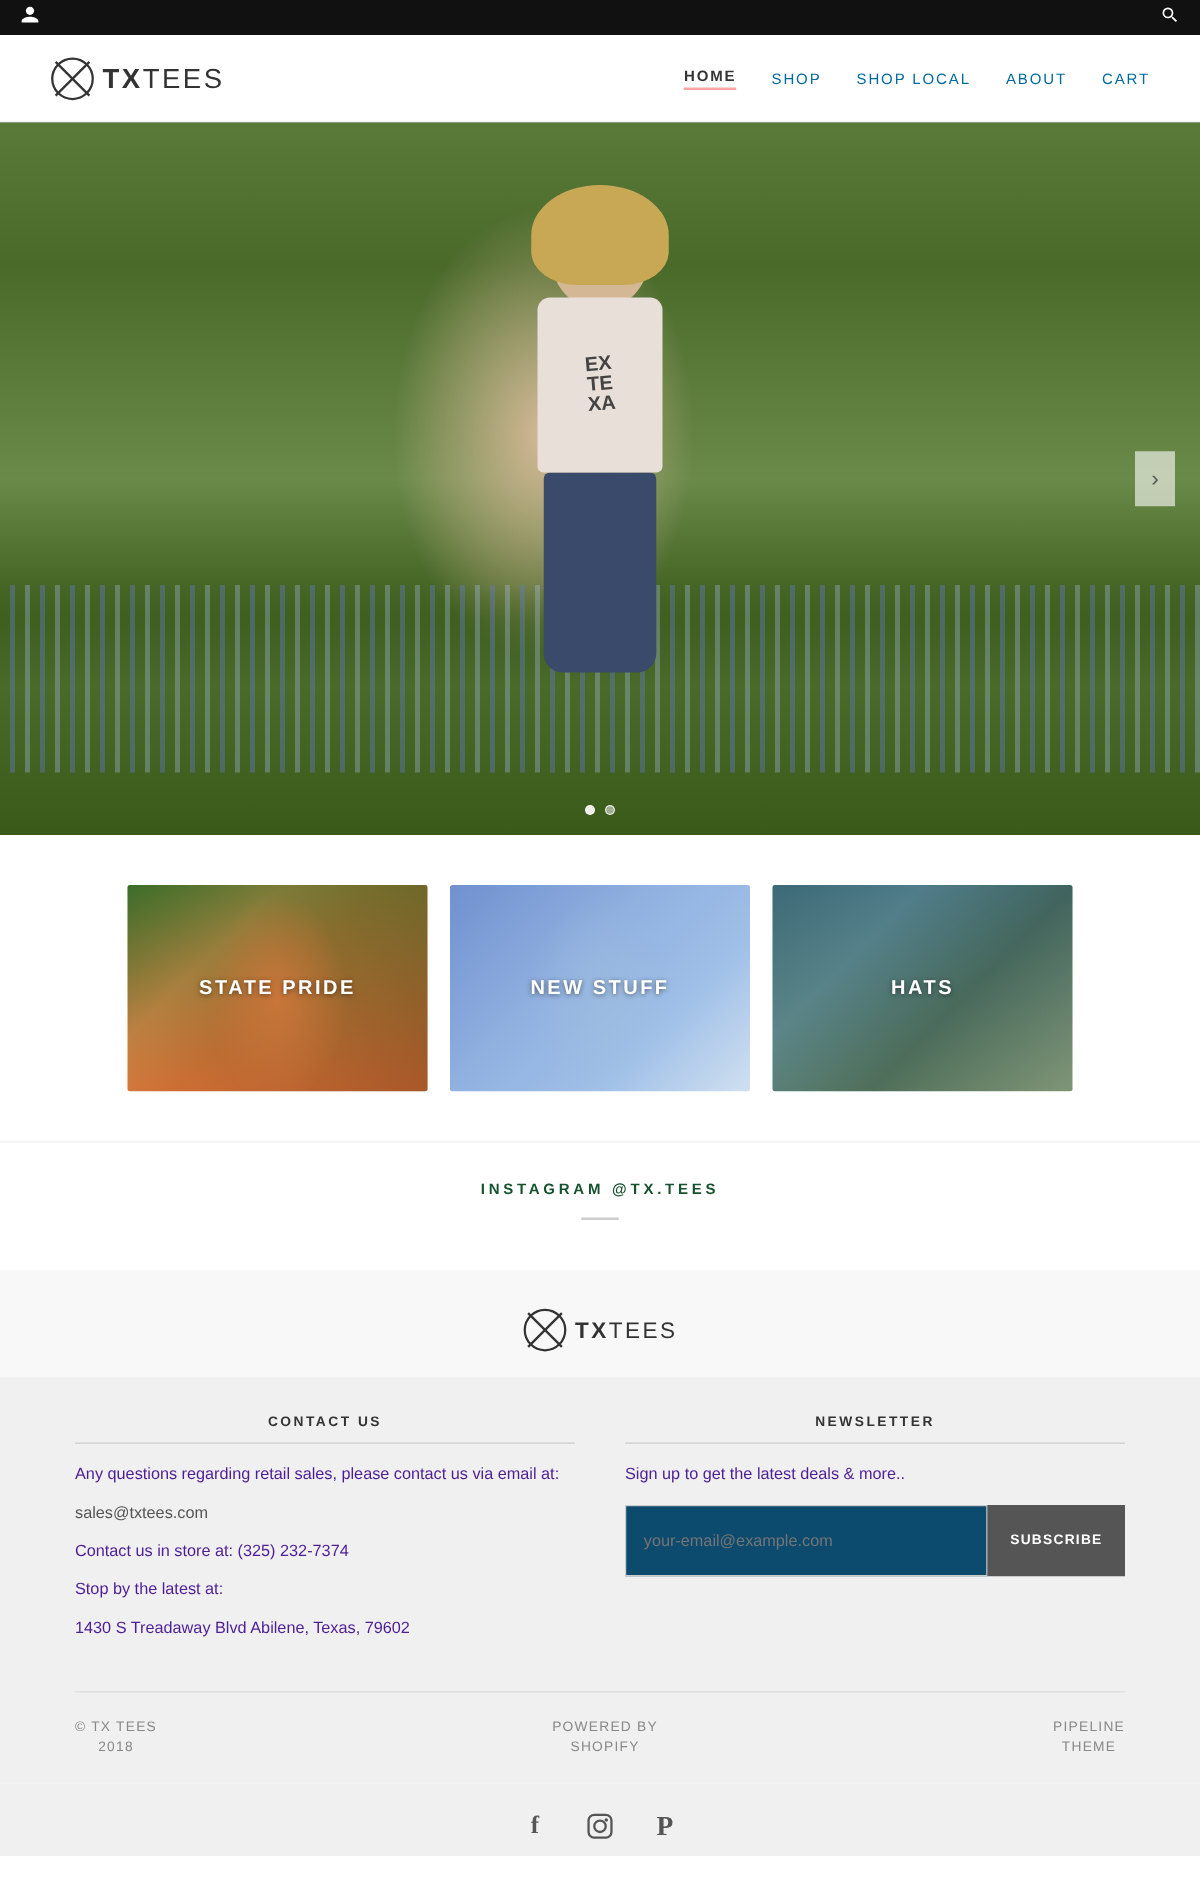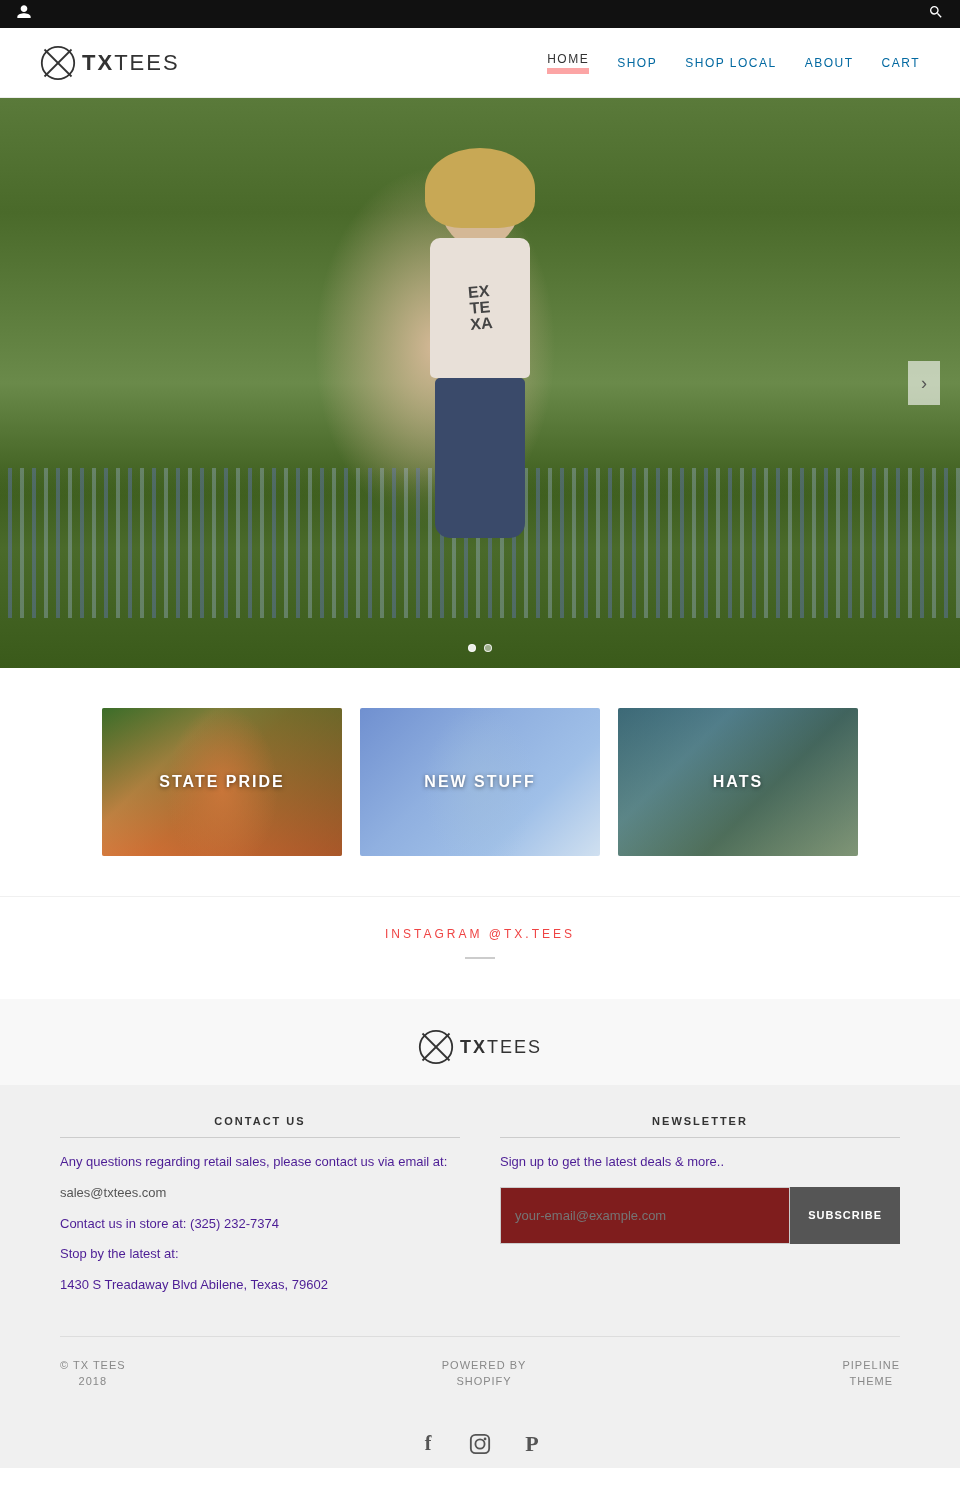--- a/index.html
+++ b/index.html
@@ -42,21 +42,21 @@
 
     nav { display: flex; gap: 28px; align-items: center; }
     nav a {
       text-decoration: none;
       font-size: 12px;
       letter-spacing: 1.5px;
       text-transform: uppercase;
       color: #0369a1;
       font-weight: 500;
     }
-    nav a.active { color: #333; font-weight: 400; border-bottom: 6px solid #fca5a5; padding-bottom: 2px; }
+    nav a.active { color: #333; font-weight: 700; border-bottom: 2px solid #fca5a5; padding-bottom: 2px; }
 
     
     .hero {
       position: relative;
       width: 100%;
       height: 570px;
       overflow: hidden;
       background: #4a5a3a;
     }
     .hero-bg {
@@ -193,21 +193,21 @@
     .categories {
       padding: 40px 50px;
       display: flex;
       gap: 18px;
       justify-content: center;
     }
     .category-card {
       position: relative;
       flex: 1;
       max-width: 240px;
-      height: 148px;
+      height: 165px;
       overflow: hidden;
       cursor: pointer;
       border-radius: 2px;
     }
     .cat-state-pride {
       background: linear-gradient(135deg, #4a7a3a 0%, #e8a060 30%, #d47840 50%, #8a4a2a 100%);
     }
     .cat-new-stuff {
       background: linear-gradient(135deg, #7090d0 0%, #90b0e0 40%, #a0c0e8 70%, #d0e0f0 100%);
     }
@@ -253,22 +253,22 @@
     
     .instagram-section {
       padding: 30px 0 20px;
       text-align: center;
       border-top: 1px solid #f0f0f0;
     }
     .instagram-title {
       font-size: 12px;
       letter-spacing: 3px;
       text-transform: uppercase;
-      color: #ef4444;
-      font-weight: 400;
+      color: #14532d;
+      font-weight: 700;
       margin-bottom: 16px;
     }
     .instagram-divider {
       width: 30px;
       height: 2px;
       background: #ccc;
       margin: 8px auto 20px;
     }
 
     
@@ -332,21 +332,21 @@
       gap: 0;
       margin-top: 14px;
     }
     .newsletter-input {
       flex: 1;
       padding: 20px 14px;
       border: 1px solid #ccc;
       font-size: 13px;
       color: #999;
       outline: none;
-      background: #7f1d1d;
+      background: #0c4a6e;
     }
     .subscribe-btn {
       padding: 10px 18px;
       background: #555;
       color: #fff;
       font-size: 11px;
       font-weight: 700;
       letter-spacing: 1px;
       text-transform: uppercase;
       border: none;

